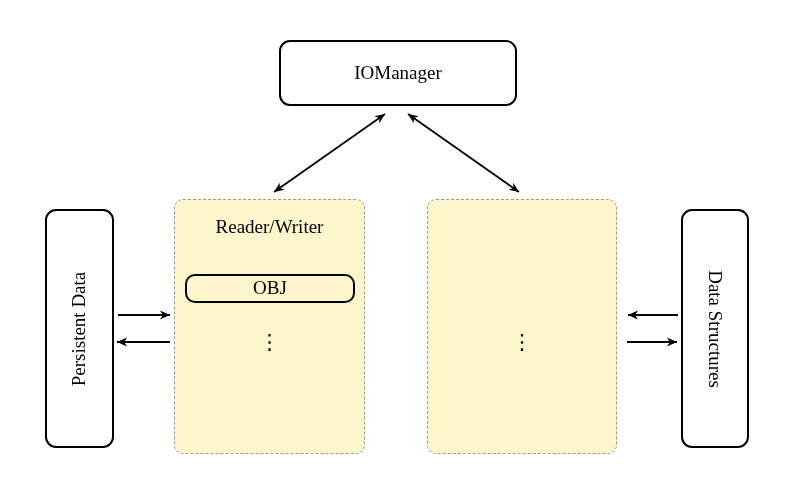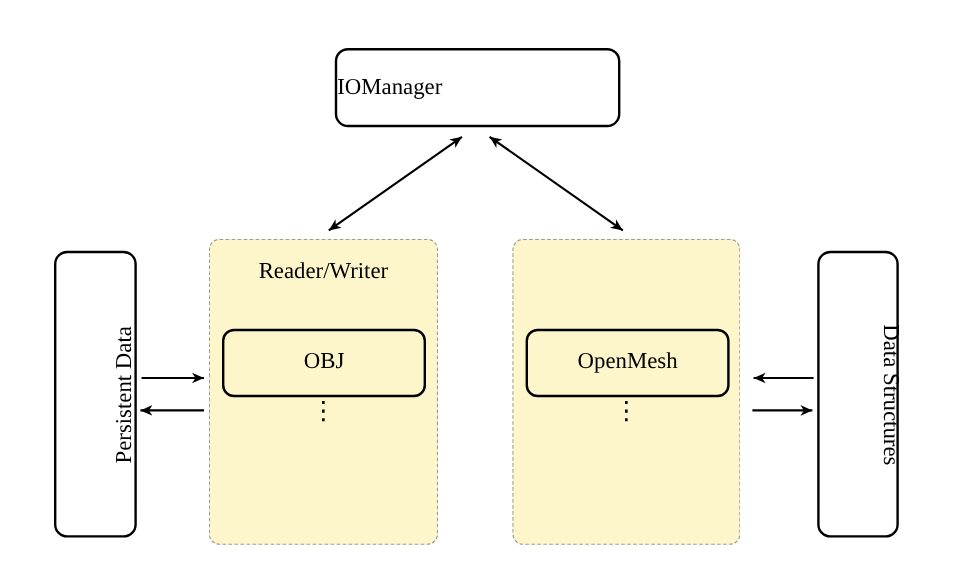--- a/index.html
+++ b/index.html
@@ -23,21 +23,21 @@
     pointer-events: none;
   }
   
   .node {
     position: absolute;
     background: #ffffff;
     border: 2.4px solid #000000;
     border-radius: 11px;
     display: flex;
     align-items: center;
-    justify-content: flex-start;
+    justify-content: center;
     font-size: 19px;
     box-sizing: border-box;
   }
   .node-iomanager { left: 279px; top: 40px; width: 238px; height: 66px; }
   .node-persistent { left: 45px; top: 209px; width: 69px; height: 239px; }
   .node-structures { left: 681px; top: 209px; width: 68px; height: 239px; }
   .vlabel-ccw {
     white-space: nowrap;
     transform: rotate(-90deg);
   }
@@ -75,21 +75,21 @@
     border-radius: 10px;
     display: flex;
     align-items: center;
     justify-content: center;
     text-align: center;
     font-size: 19px;
     line-height: 1.28;
     white-space: pre-line;
     box-sizing: border-box;
   }
-  .item-top { top: 74px; height: 57px; }
+  .item-top { top: 74px; height: 29px; }
   .item-bottom { top: 178px; height: 59px; }
   .vdots {
     position: absolute;
     top: 131px;
     left: 0;
     width: 100%;
     text-align: center;
     font-size: 21px;
     line-height: 1.1;
     letter-spacing: 0;
@@ -131,19 +131,16 @@
 
   <div class="group group-left">
     <div class="group-title">Reader/Writer</div>
     <div class="item item-top">
       <span>OBJ</span>
     </div>
     <div class="vdots">⋮</div>
   </div>
 
   <div class="group group-right">
-    <div class="item item-top">
-      <span>OpenMesh</span>
-    </div>
     <div class="vdots">⋮</div>
   </div>
 
 </div>
 
 </body></html>

